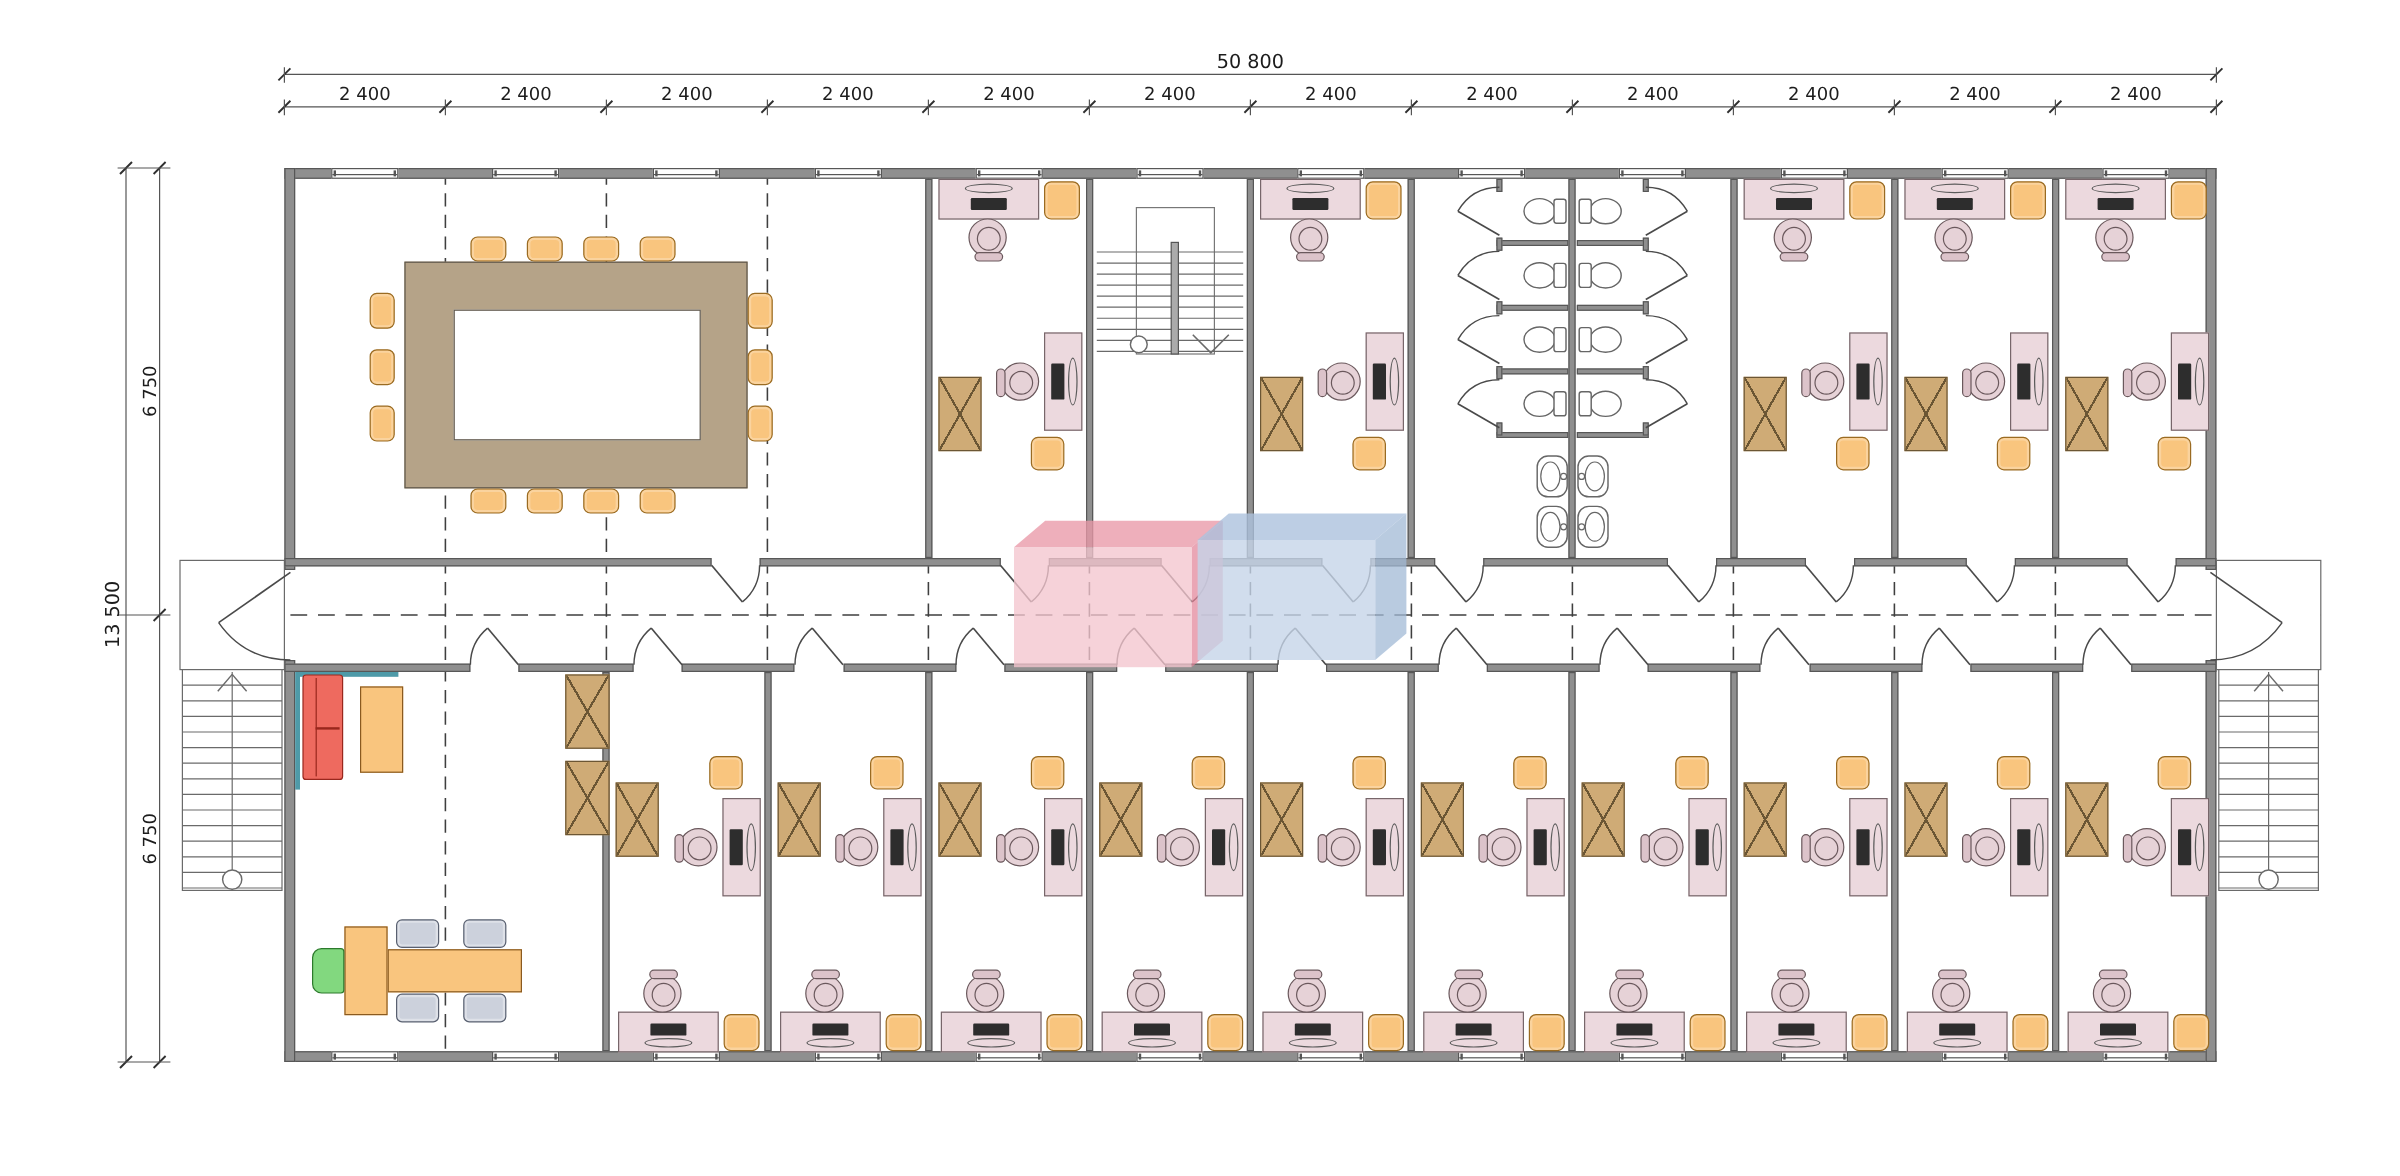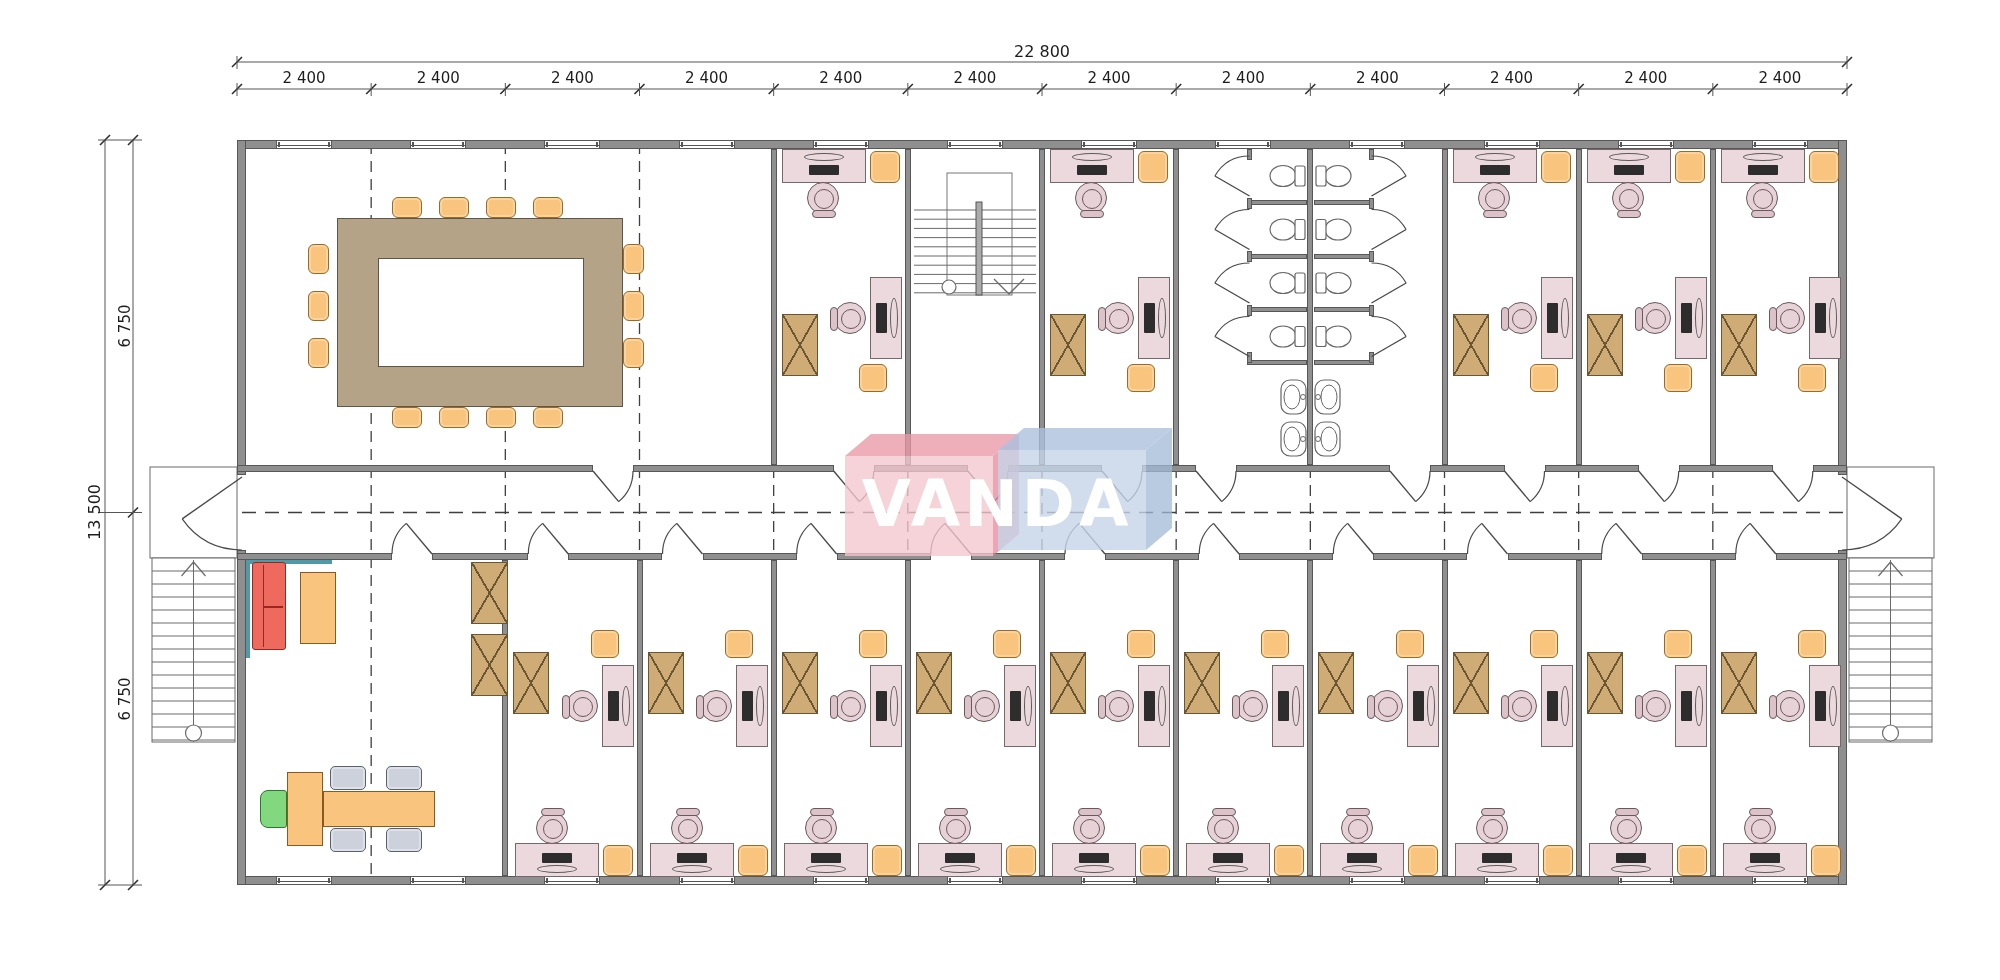--- a/index.html
+++ b/index.html
@@ -240,22 +240,21 @@
       <circle cx="1318" cy="439" r="2.5" fill="none" stroke="#666" stroke-width="1"></circle>
     </svg>
   <svg class="layer logo" id="svg-logo" width="2000" height="980">
       <polygon points="845,456 871,434 1019,434 993,456" fill="rgba(233,152,168,0.78)"></polygon>
       <polygon points="993,456 1019,434 1019,534 993,556" fill="rgba(226,132,152,0.72)"></polygon>
       <rect x="845" y="456" width="148" height="100" fill="rgba(243,197,206,0.78)"></rect>
       <polygon points="998,450 1024,428 1172,428 1146,450" fill="rgba(173,194,221,0.8)"></polygon>
       <polygon points="1146,450 1172,428 1172,528 1146,550" fill="rgba(162,185,214,0.75)"></polygon>
       <rect x="998" y="450" width="148" height="100" fill="rgba(198,213,232,0.8)"></rect>
     </svg>
-  <div id="logo-text" style="left:997px;top:504px;">VANDA</div>
-  <div class="dimlabel big" style="left:1042px;top:51px;">22 800</div>
+  <div class="dimlabel big" style="left:1042px;top:51px;">50 800</div>
   <div class="dimlabel v big" style="left:94px;top:512px;">13 500</div>
 <div class="dimlabel" style="left: 304.083px; top: 78px; width: auto; height: auto;">2 400</div>
     <div class="dimlabel" style="left: 438.25px; top: 78px; width: auto; height: auto;">2 400</div>
     <div class="dimlabel" style="left: 572.417px; top: 78px; width: auto; height: auto;">2 400</div>
     <div class="dimlabel" style="left: 706.583px; top: 78px; width: auto; height: auto;">2 400</div>
     <div class="dimlabel" style="left: 840.75px; top: 78px; width: auto; height: auto;">2 400</div>
     <div class="dimlabel" style="left: 974.917px; top: 78px; width: auto; height: auto;">2 400</div>
     <div class="dimlabel" style="left: 1109.08px; top: 78px; width: auto; height: auto;">2 400</div>
     <div class="dimlabel" style="left: 1243.25px; top: 78px; width: auto; height: auto;">2 400</div>
     <div class="dimlabel" style="left: 1377.42px; top: 78px; width: auto; height: auto;">2 400</div>

